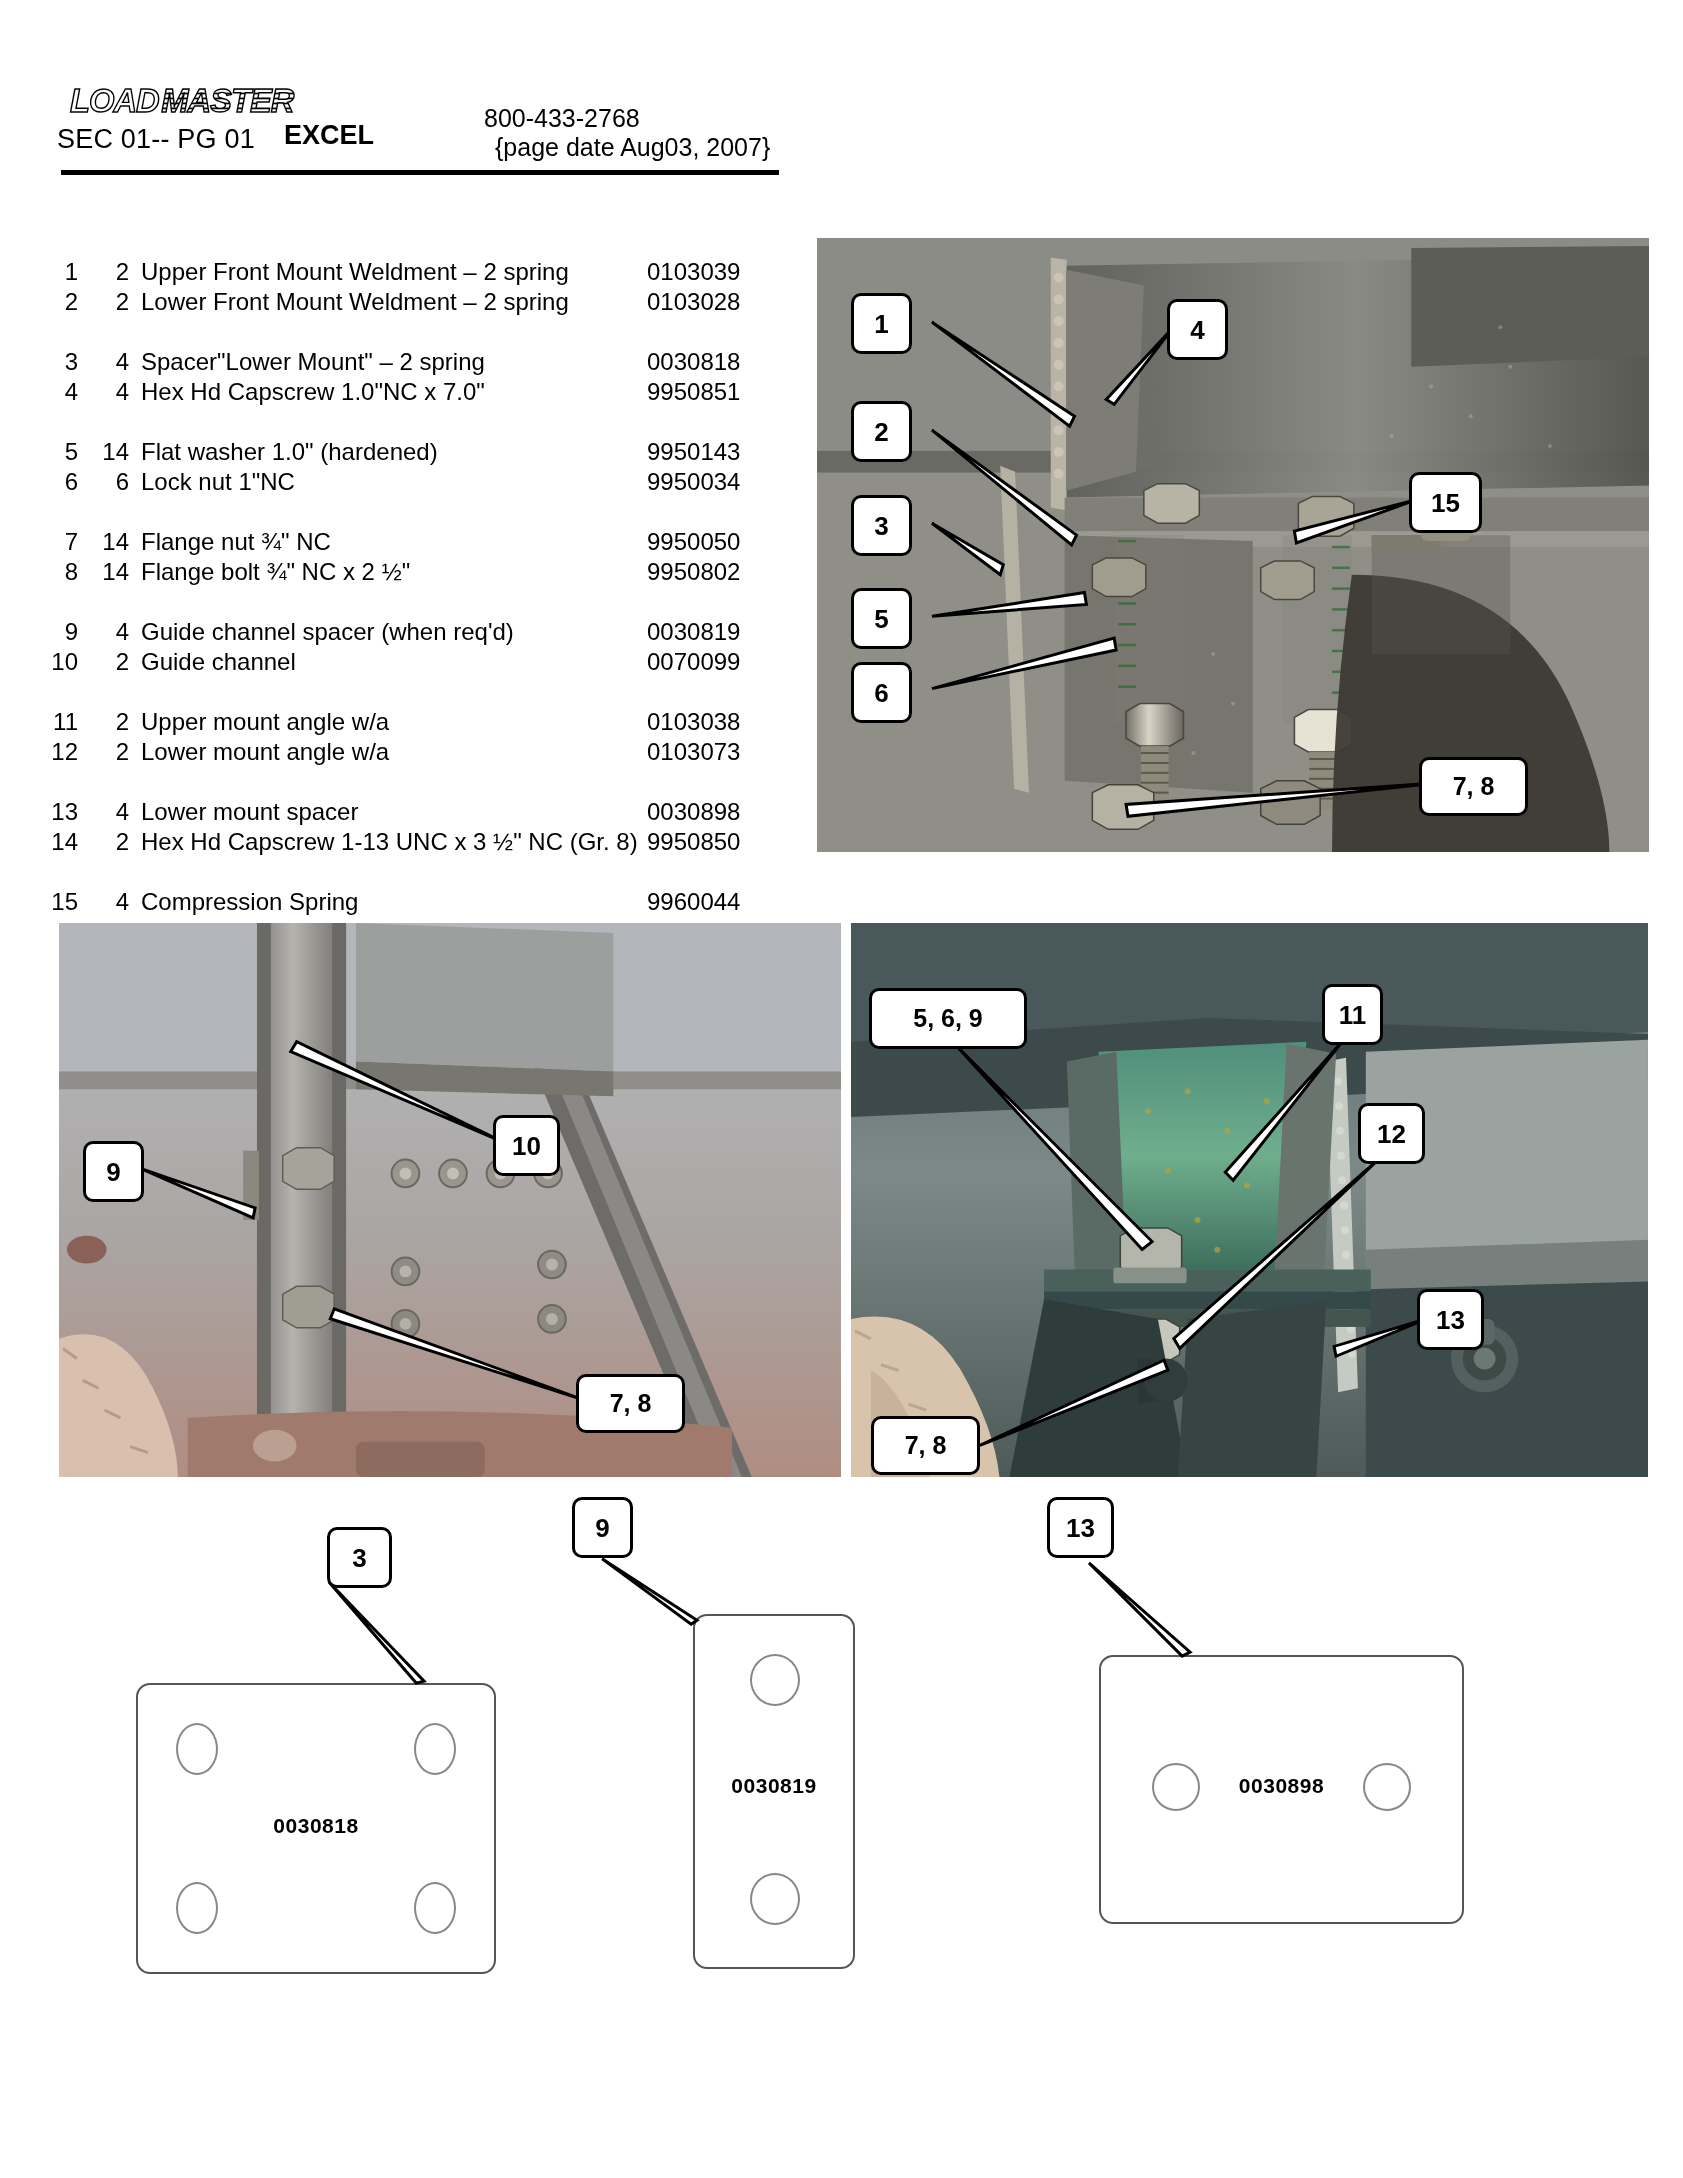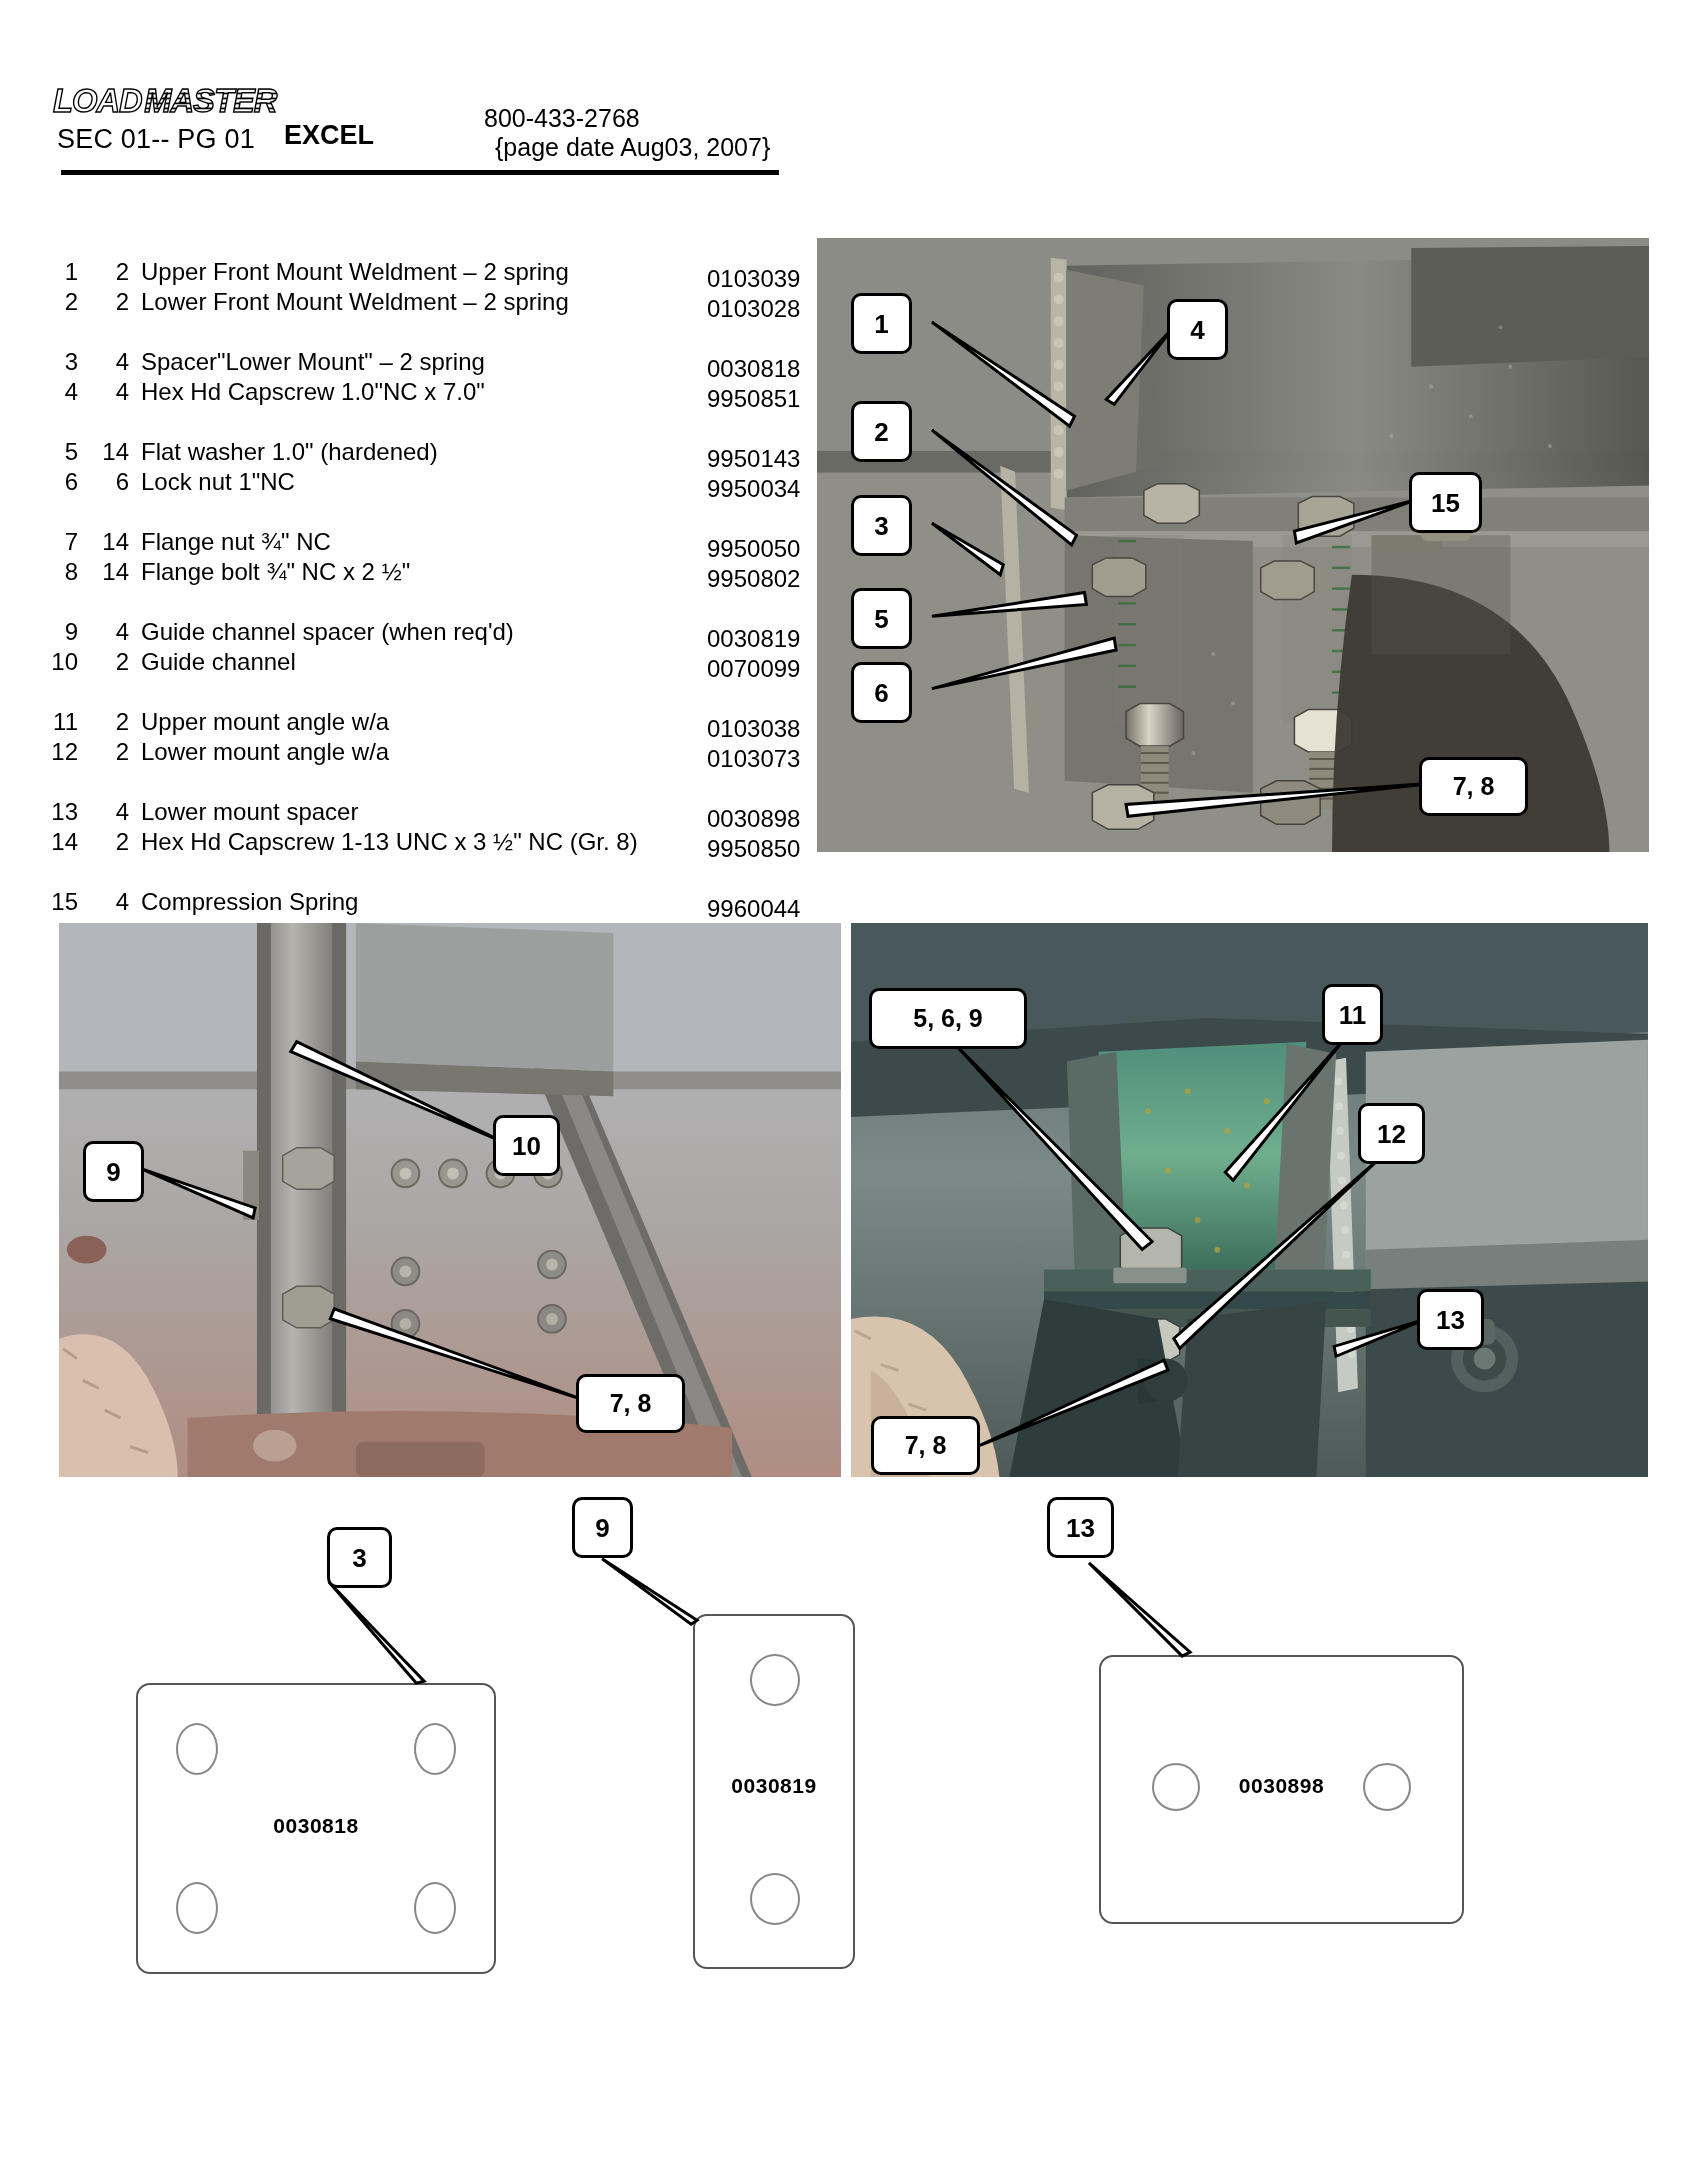--- a/index.html
+++ b/index.html
@@ -7,21 +7,21 @@
   body{
     width:1683px;height:2178px;position:relative;overflow:hidden;
     font-family:"Liberation Sans","DejaVu Sans",sans-serif;
     color:#000;
   }
   .page{position:absolute;inset:0;}
 
   
   #header{position:absolute;left:0;top:0;width:1683px;height:173px;}
   #logo{
-    position:absolute;left:49px;top:81px;width:243px;height:40px;
+    position:absolute;left:66px;top:81px;width:243px;height:40px;
   }
   #logo svg{display:block;}
   #sec-line{
     position:absolute;left:57px;top:124px;
     font-size:27px;font-weight:400;letter-spacing:0.2px;white-space:nowrap;
   }
   #excel-label{
     position:absolute;left:284px;top:120px;
     font-size:27px;font-weight:bold;white-space:nowrap;text-align:center;
   }
@@ -47,21 +47,21 @@
   .thead{position:relative;height:42px;font-weight:bold;font-size:25px;}
   .thead .c-no{position:absolute;left:55px;}
   .thead .c-q{position:absolute;left:109px;}
   .thead .c-desc{position:absolute;left:203px;}
   .thead .c-part{position:absolute;left:671px;}
 
   .prow{position:relative;height:30px;font-size:24px;}
   .prow .c-no{position:absolute;width:30px;text-align:right;left:48px;}
   .prow .c-q{position:absolute;width:30px;text-align:right;left:99px;}
   .prow .c-desc{position:absolute;left:141px;white-space:nowrap;}
-  .prow .c-part{position:absolute;left:707px;white-space:nowrap;margin-top:7px;}
+  .prow .c-part{position:absolute;left:647px;white-space:nowrap;}
   .gap{height:30px;}
 
   
   .photo{position:absolute;overflow:hidden;}
   #photo-top{left:817px;top:238px;width:832px;height:614px;}
   #photo-left{left:59px;top:923px;width:782px;height:554px;}
   #photo-right{left:851px;top:923px;width:797px;height:554px;}
 
   .ph-canvas{position:absolute;inset:0;}
 

